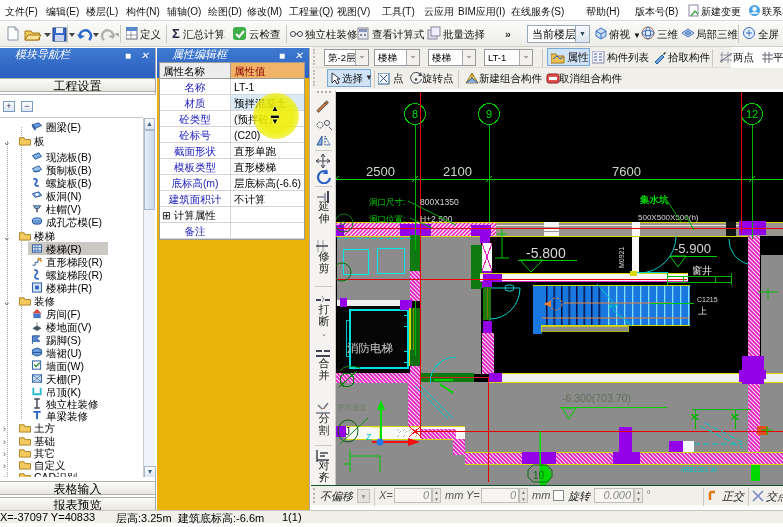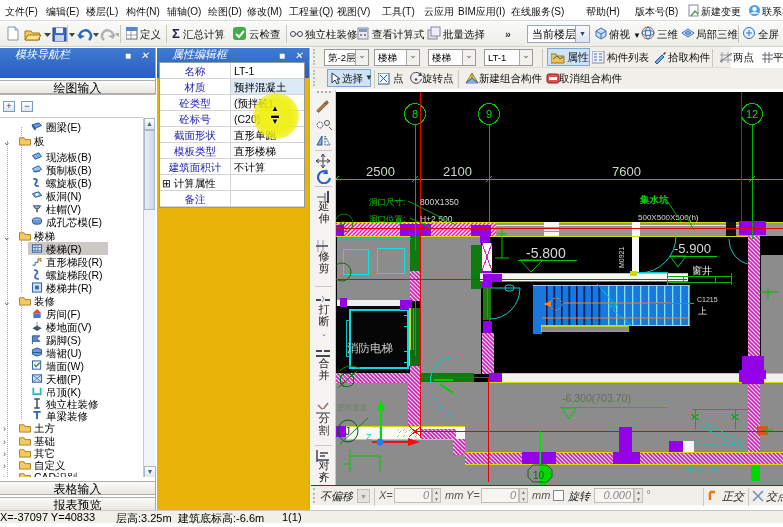--- a/index.html
+++ b/index.html
@@ -153,20 +153,21 @@
 <div class="vsep" style="left:738px"></div>
 <svg class="abs" style="left:742px;top:4px" width="14" height="14">
       <circle cx="7" cy="7" r="5.5" fill="#e4f0fc" stroke="#3a6ec8"></circle>
       <path d="M4 7 h6 M7 4 v6" stroke="#3a6ec8"></path>
     </svg>
 <span class="tb" style="left:758px">全屏</span>
 </div>
 
 <div class="abs" id="navpanel">
   <div class="ptitle">模块导航栏<span class="pin" style="right:24px">■</span><span class="pin" style="right:6px">✕</span></div>
+  <div class="navbtn">工程设置</div>
   <div class="navbtn" style="margin-top:2px">绘图输入</div>
   <div id="tree">
     <div class="abs" style="left:3px;top:6px;width:12px;height:11px;border:1px solid #7a9ac8;background:linear-gradient(#fdfdfd,#dde6f2);text-align:center;line-height:9px;font-size:9px;color:#335">+</div>
     <div class="abs" style="left:21px;top:6px;width:12px;height:11px;border:1px solid #7a9ac8;background:linear-gradient(#fdfdfd,#dde6f2);text-align:center;line-height:8px;font-size:9px;color:#335">−</div>
     <div class="abs" style="left:0;top:22px;width:143px;height:361px;border-top:1px solid #c8c8c8;"></div>
     <div class="abs" style="left:7px;top:46px;width:1px;height:336px;border-left:1px dotted #aaa"></div>
     <div class="abs" style="left:21px;top:32px;width:1px;height:165px;border-left:1px dotted #aaa"></div>
     <div class="abs" style="left:21px;top:206px;width:1px;height:118px;border-left:1px dotted #aaa"></div>
     <div class="trow" style="top:26px;left:31px"><svg class="ticon" viewBox="0 0 12 12">
           <path d="M1 4 L8 2 L11 5 L4 8 Z" fill="#6a9ad8" stroke="#23549a"></path>
@@ -273,20 +274,24 @@
       <div style="position:absolute;bottom:0;width:12px;height:12px;background:linear-gradient(#fdfdfd,#dde6f2);border:1px solid #aab8cc;text-align:center;font-size:7px;color:#468;line-height:10px">▼</div>
     </div>
   </div>
   <div class="navbtn abs" style="left:0;top:433px;width:155px;text-align:center;">表格输入</div>
   <div class="navbtn abs" style="left:0;top:449px;width:155px;">报表预览</div>
 </div>
 
 <div class="abs" id="propspanel">
   <div class="ptitle">属性编辑框<span class="pin" style="right:24px">■</span><span class="pin" style="right:6px">✕</span></div>
   <div id="ptable">
+    <div class="phead">
+        <div class="phn">属性名称</div>
+        <div class="phv">属性值</div>
+      </div>
     <div class="prow">
         <div class="pn">名称</div>
         <div class="pv">LT-1</div>
       </div>
     <div class="prow">
         <div class="pn">材质</div>
         <div class="pv" style="background:#dceaf8">预拌混凝土</div>
       </div>
     <div class="prow">
         <div class="pn">砼类型</div>
@@ -296,20 +301,24 @@
         <div class="pn">砼标号</div>
         <div class="pv">(C20)</div>
       </div>
     <div class="prow">
         <div class="pn">截面形状</div>
         <div class="pv">直形单跑</div>
       </div>
     <div class="prow">
         <div class="pn">模板类型</div>
         <div class="pv">直形楼梯</div>
+      </div>
+    <div class="prow">
+        <div class="pn">底标高(m)</div>
+        <div class="pv">层底标高(-6.6)</div>
       </div>
     <div class="prow">
         <div class="pn">建筑面积计</div>
         <div class="pv">不计算</div>
       </div>
     <div class="prow">
         <div class="pn" style="color:#000;text-align:left;padding-left:2px">⊞ 计算属性</div>
         <div class="pv"></div>
       </div>
     <div class="prow">

